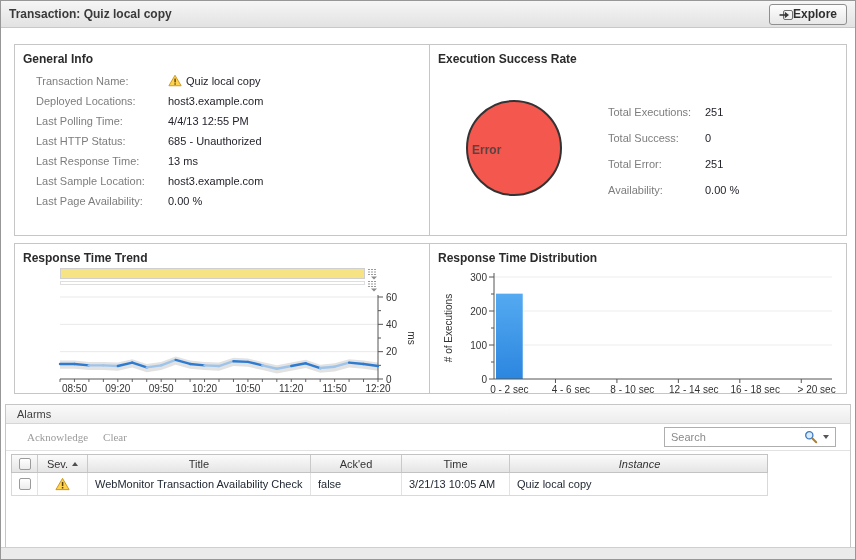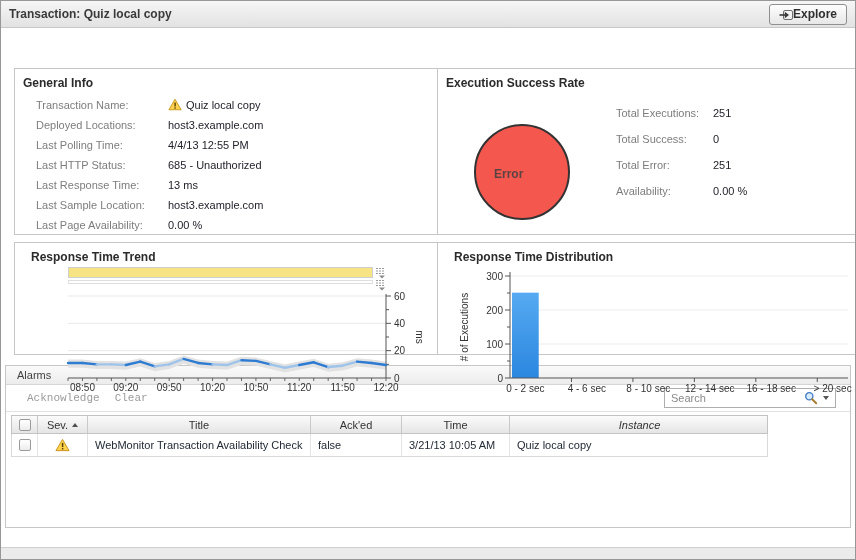--- a/index.html
+++ b/index.html
@@ -9,51 +9,51 @@
   
   .titlebar { height:27px; background:linear-gradient(#f6f6f6,#e2e2e2); border-bottom:1px solid #c8c8c8; display:flex; align-items:center; padding:0 8px; }
   .title { font-size:12px; font-weight:bold; color:#3a3a3a; flex:1; }
   .explore-btn { display:flex; align-items:center; height:21px; padding:0 9px; font-family:"Liberation Sans",sans-serif; font-size:12px; font-weight:bold; color:#2f2f2f; background:linear-gradient(#fefefe,#e7e7e7); border:1px solid #8f8f8f; border-radius:3px; cursor:pointer; }
 
   
   .top { padding:16px 13px 0; display:grid; grid-template-columns:1fr 1fr; row-gap:7px; }
   .panel { position:relative; border:1px solid #c6c6c6; background:#fff; padding:7px 8px; }
   .panel.rightcol { margin-left:-1px; }
   .panel h2 { font-size:12px; font-weight:bold; color:#2b2b2b; }
-  .row1 { height:167px;margin-top:24px; } .row2 { height:113px;padding-left:16px; }
+  .row1 { height:192px; } .row2 { height:151px; }
 
   
   .info-rows { margin:8px 0 0 13px; }
   .info-row { display:flex; align-items:center; font-size:11px; height:13px; margin-bottom:7px; }
   .info-label { width:132px; color:#7d7d7d; }
   .info-value { color:#23232d; display:flex; align-items:center; gap:4px; }
 
   
   .pie { position:absolute; left:36px; top:55px; width:96px; height:96px; border-radius:50%; border:2px solid #333; }
-  .pie-label { position:absolute; left:18px; top:41px; font-size:12px; font-weight:bold; color:#5c4343; }
-  .stats { position:absolute; left:178px; top:38px; }
+  .pie-label { position:absolute; left:4px; top:41px; font-size:12px; font-weight:bold; color:#5c4343; }
+  .stats { position:absolute; left:178px; top:61px; }
   .stat-row { display:flex; font-size:11px; height:13px; margin-bottom:13px; }
   .stat-label { width:97px; color:#7d7d7d; }
   .stat-value { color:#23232d; }
 
   
   .strips { margin:2px 0 0 37px; width:320px; }
   .striprow { display:flex; align-items:center; height:13px; }
   .striprow2 { display:flex; align-items:flex-start; height:13px; }
   .bandfill { flex:1; height:11px; border:1px solid #cfcfcf; background:#f6e384; }
   .band2 { flex:1; height:4px; margin-top:1px; border:1px solid #dedede; background:#fff; }
   .micon { width:13px; height:12px; margin-left:2px; cursor:pointer; flex:none; }
   svg.chart { display:block; }
 
   
   .alarms-wrap { padding:10px 4px 0; }
   .alarms { border:1px solid #c6c6c6; height:163px; background:#fff; }
   .alarms-title { height:19px; line-height:18px; padding-left:11px; font-size:11px; color:#3f3f3f; background:linear-gradient(#fafafa,#ececec); border-bottom:1px solid #d6d6d6; }
   .toolbar { height:27px; display:flex; align-items:center; padding:0 14px 0 21px; border-bottom:1px solid #e2e2e2; }
-  .tbtn { font-family:Liberation Mono, monospace; font-size:11px; color:#9b9b9b; margin-right:15px; background:none; border:none; cursor:default; }
+  .tbtn { font-family:Liberation Serif, serif; font-size:11px; color:#9b9b9b; margin-right:15px; background:none; border:none; cursor:default; }
   .search { margin-left:auto; width:172px; height:20px; border:1px solid #aeaeae; display:flex; align-items:center; background:#fff; }
   .search input { flex:1; min-width:0; border:none; outline:none; font-family:"Liberation Sans",sans-serif; font-size:11px; padding-left:6px; color:#333; }
   .search input::placeholder { color:#8a8a8a; }
   .caret-down { width:0; height:0; border-left:3.5px solid transparent; border-right:3.5px solid transparent; border-top:4px solid #555; margin:0 6px 0 5px; }
   .alarm-table { margin:3px 0 0 5px; width:757px; }
   .thead { display:grid; grid-template-columns:26px 50px 223px 91px 108px 259px; height:19px; background:linear-gradient(#fbfbfb,#e5e5e5); border:1px solid #c3c3c3; }
   .th { display:flex; align-items:center; justify-content:center; gap:4px; font-size:11px; color:#333; border-right:1px solid #c9c9c9; }
   .th:last-child { border-right:none;font-style:italic; }
   .sort-up { width:0; height:0; border-left:3.5px solid transparent; border-right:3.5px solid transparent; border-bottom:4.5px solid #4f4f4f; }
   .trow { display:grid; grid-template-columns:26px 50px 223px 91px 108px 259px; height:23px; border:1px solid #d9d9d9; border-top:none; background:#fff; cursor:pointer; }

